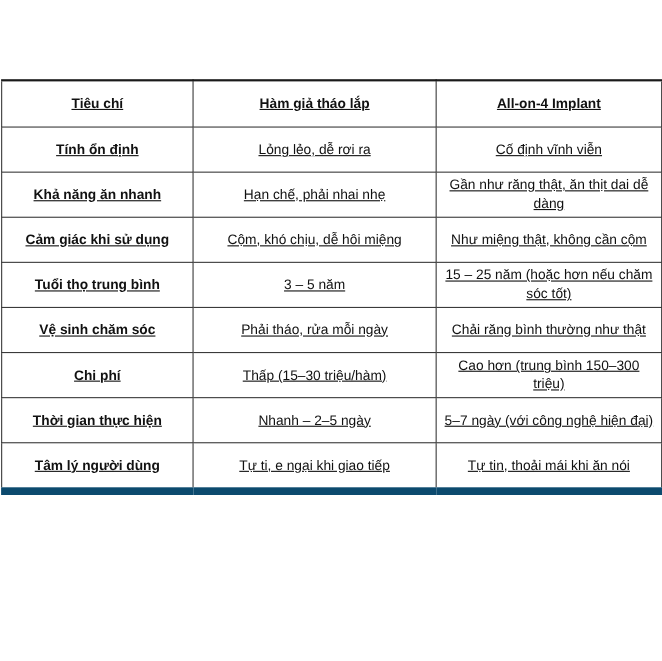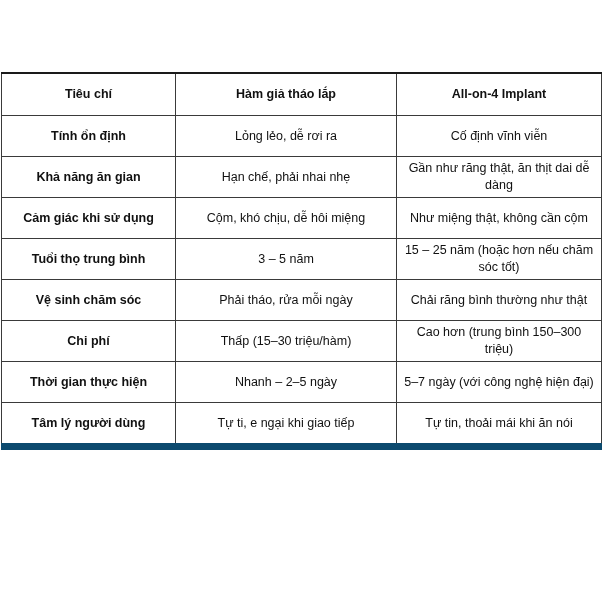--- a/index.html
+++ b/index.html
@@ -13,20 +13,21 @@
     body {
       font-family: "Liberation Sans", "DejaVu Sans", sans-serif;
       color: #111111;
       position: relative;
     }
     .table-wrap {
       position: absolute;
       left: 1px;
       top: 72px;
       width: 600px;
+      text-decoration: underline;
     }
     table {
       border-collapse: collapse;
       width: 600px;
       table-layout: fixed;
       font-size: 12.5px;
     }
     col.c1 { width: 174px; }
     col.c2 { width: 221px; }
     col.c3 { width: 205px; }
@@ -70,21 +71,21 @@
         <th>All-on-4 Implant</th>
       </tr>
     </thead>
     <tbody>
       <tr>
         <td class="crit">Tính ổn định</td>
         <td>Lỏng lẻo, dễ rơi ra</td>
         <td>Cố định vĩnh viễn</td>
       </tr>
       <tr>
-        <td class="crit">Khả năng ăn gian</td>
+        <td class="crit">Khả năng ăn nhanh</td>
         <td>Hạn chế, phải nhai nhẹ</td>
         <td>Gần như răng thật, ăn thịt dai dễ dàng</td>
       </tr>
       <tr>
         <td class="crit">Cảm giác khi sử dụng</td>
         <td>Cộm, khó chịu, dễ hôi miệng</td>
         <td>Như miệng thật, không cần cộm</td>
       </tr>
       <tr>
         <td class="crit">Tuổi thọ trung bình</td>

